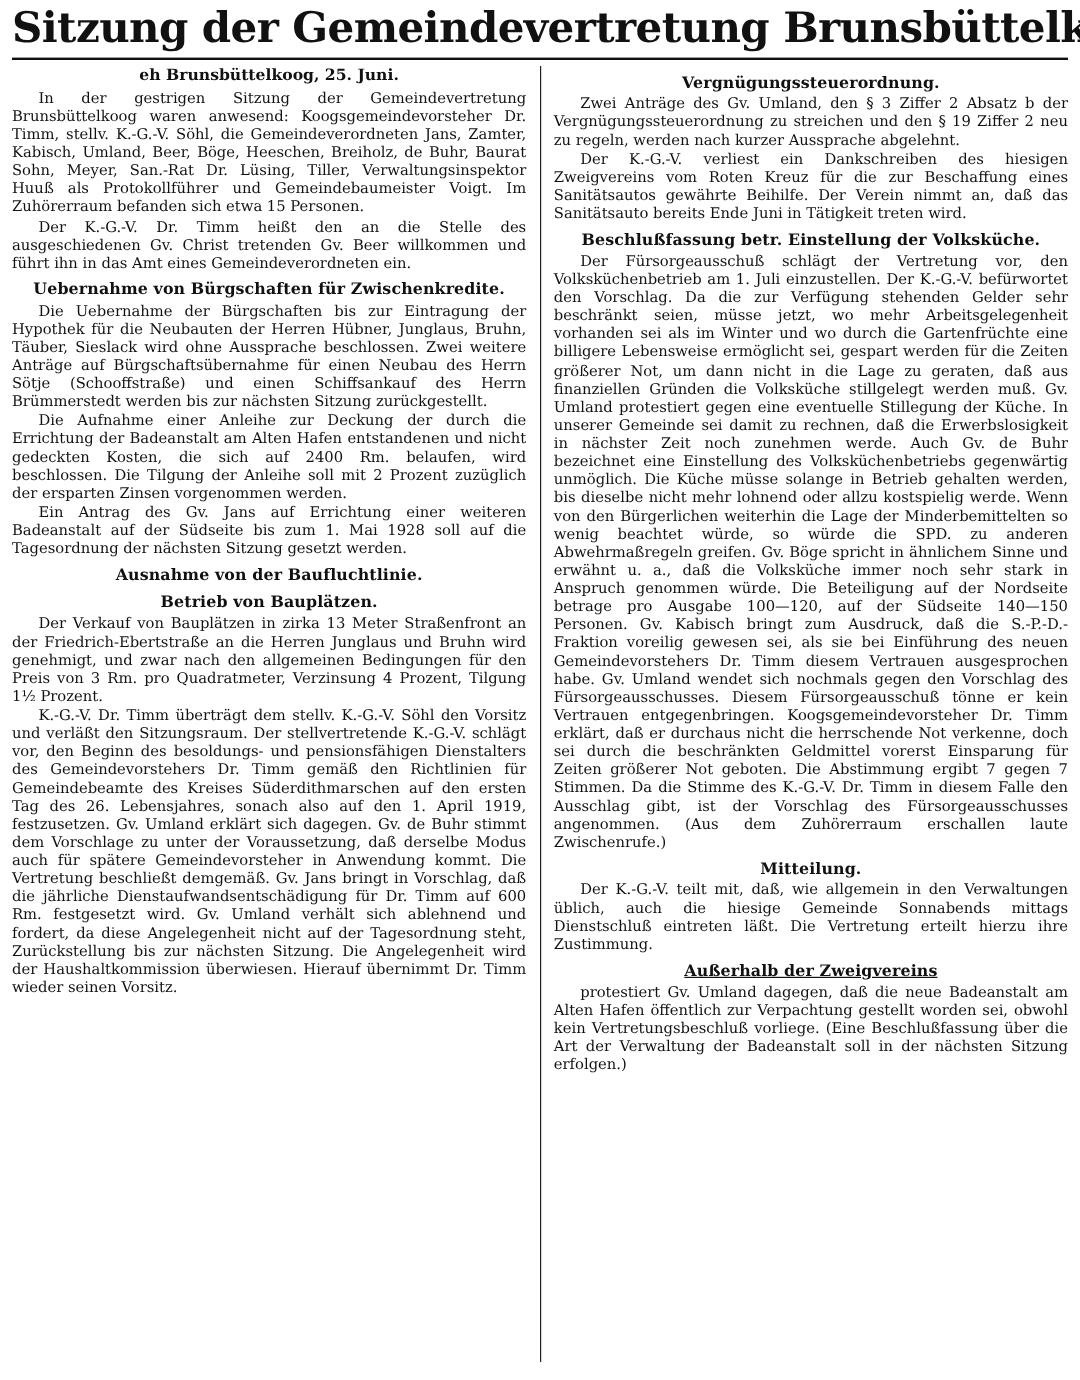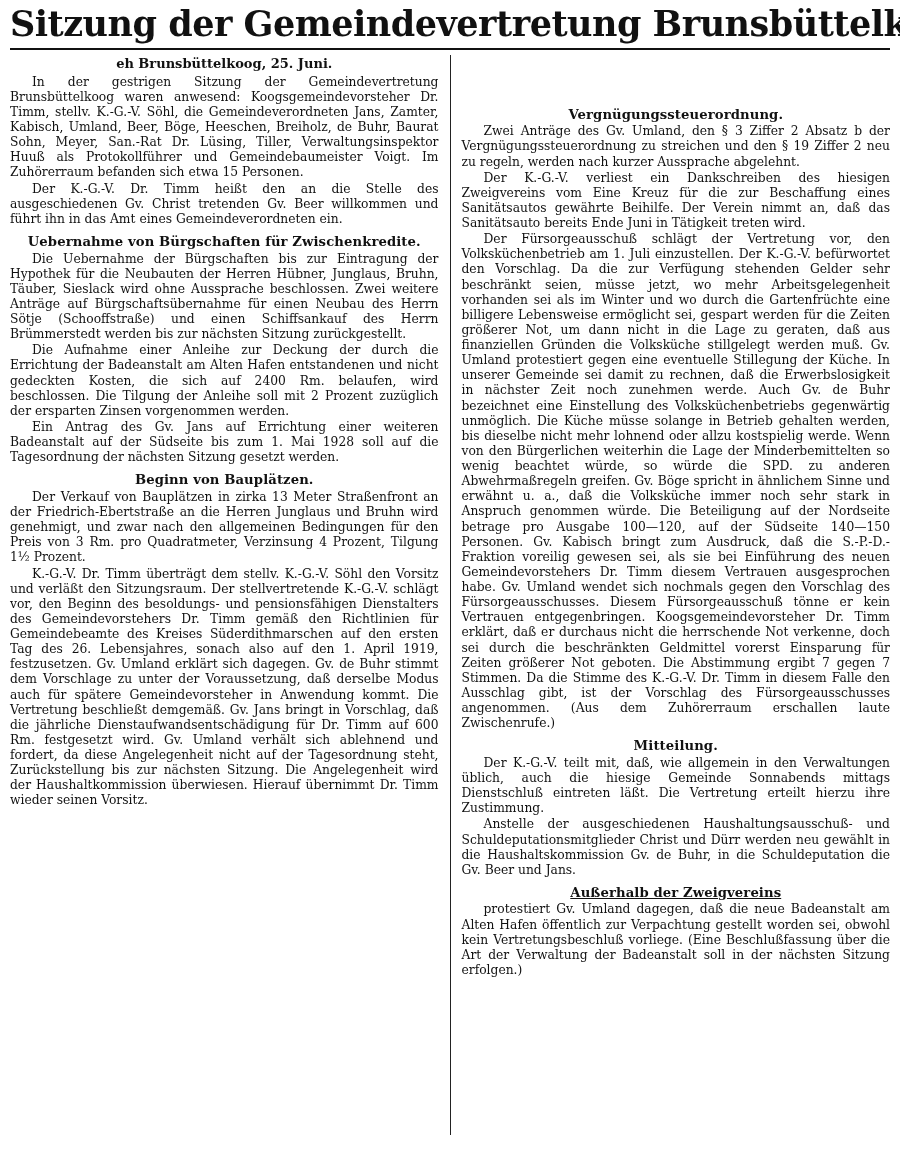--- a/index.html
+++ b/index.html
@@ -52,21 +52,21 @@
     text-align: justify;
     hyphens: auto;
     -webkit-hyphens: auto;
   }
   .col-left { padding-right: 9px; }
   .col-rule {
     width: 0;
     border-left: 1px solid #222;
     margin: 0 2px;
   }
-  .col-right { padding-left: 9px; margin-top: 45px; }
+  .col-right { padding-left: 9px; }
 
   h2.sec {
     font-size: 13.2px;
     font-weight: bold;
     text-align: center;
     margin: 7px 0 2px 0;
     line-height: 1.18;
     letter-spacing: 0.1px;
   }
   h2.sec.underline {
@@ -95,36 +95,37 @@
 
     <div class="col col-left">
       <div class="dateline">eh Brunsbüttelkoog, 25. Juni.</div>
       <div id="left-body">
           <p class="para">In der gestrigen Sitzung der Gemeindevertretung Brunsbüttelkoog waren anwesend: Koogsgemeindevorsteher Dr. Timm, stellv. K.-G.-V. Söhl, die Gemeindeverordneten Jans, Zamter, Kabisch, Umland, Beer, Böge, Heeschen, Breiholz, de Buhr, Baurat Sohn, Meyer, San.-Rat Dr. Lüsing, Tiller, Verwaltungsinspektor Huuß als Protokollführer und Gemeindebaumeister Voigt. Im Zuhörerraum befanden sich etwa 15 Personen.</p>
           <p class="para">Der K.-G.-V. Dr. Timm heißt den an die Stelle des ausgeschiedenen Gv. Christ tretenden Gv. Beer willkommen und führt ihn in das Amt eines Gemeindeverordneten ein.</p>
           <h2 class="sec">Uebernahme von Bürgschaften für Zwischenkredite.</h2>
           <p class="para">Die Uebernahme der Bürgschaften bis zur Eintragung der Hypothek für die Neubauten der Herren Hübner, Junglaus, Bruhn, Täuber, Sieslack wird ohne Aussprache beschlossen. Zwei weitere Anträge auf Bürgschaftsübernahme für einen Neubau des Herrn Sötje (Schooffstraße) und einen Schiffsankauf des Herrn Brümmerstedt werden bis zur nächsten Sitzung zurückgestellt.</p>
           <p class="para">Die Aufnahme einer Anleihe zur Deckung der durch die Errichtung der Badeanstalt am Alten Hafen entstandenen und nicht gedeckten Kosten, die sich auf 2400 Rm. belaufen, wird beschlossen. Die Tilgung der Anleihe soll mit 2 Prozent zuzüglich der ersparten Zinsen vorgenommen werden.</p>
           <p class="para">Ein Antrag des Gv. Jans auf Errichtung einer weiteren Badeanstalt auf der Südseite bis zum 1. Mai 1928 soll auf die Tagesordnung der nächsten Sitzung gesetzt werden.</p>
-          <h2 class="sec">Beginn von Bauplätzen.</h2>
+          <h2 class="sec">Ausnahme von der Baufluchtlinie.</h2>
+          <h2 class="sec">Betrieb von Bauplätzen.</h2>
           <p class="para">Der Verkauf von Bauplätzen in zirka 13 Meter Straßenfront an der Friedrich-Ebertstraße an die Herren Junglaus und Bruhn wird genehmigt, und zwar nach den allgemeinen Bedingungen für den Preis von 3 Rm. pro Quadratmeter, Verzinsung 4 Prozent, Tilgung 1½ Prozent.</p>
           <p class="para">K.-G.-V. Dr. Timm überträgt dem stellv. K.-G.-V. Söhl den Vorsitz und verläßt den Sitzungsraum. Der stellvertretende K.-G.-V. schlägt vor, den Beginn des besoldungs- und pensionsfähigen Dienstalters des Gemeindevorstehers Dr. Timm gemäß den Richtlinien für Gemeindebeamte des Kreises Süderdithmarschen auf den ersten Tag des 26. Lebensjahres, sonach also auf den 1. April 1919, festzusetzen. Gv. Umland erklärt sich dagegen. Gv. de Buhr stimmt dem Vorschlage zu unter der Voraussetzung, daß derselbe Modus auch für spätere Gemeindevorsteher in Anwendung kommt. Die Vertretung beschließt demgemäß. Gv. Jans bringt in Vorschlag, daß die jährliche Dienstaufwandsentschädigung für Dr. Timm auf 600 Rm. festgesetzt wird. Gv. Umland verhält sich ablehnend und fordert, da diese Angelegenheit nicht auf der Tagesordnung steht, Zurückstellung bis zur nächsten Sitzung. Die Angelegenheit wird der Haushaltkommission überwiesen. Hierauf übernimmt Dr. Timm wieder seinen Vorsitz.</p>
         </div>
     </div>
 
     <div class="col-rule"></div>
 
     <div class="col col-right">
       <div id="right-body">
           <h2 class="sec">Vergnügungssteuerordnung.</h2>
           <p class="para">Zwei Anträge des Gv. Umland, den § 3 Ziffer 2 Absatz b der Vergnügungssteuerordnung zu streichen und den § 19 Ziffer 2 neu zu regeln, werden nach kurzer Aussprache abgelehnt.</p>
-          <p class="para">Der K.-G.-V. verliest ein Dankschreiben des hiesigen Zweigvereins vom Eine Kreuz für die zur Beschaffung eines Sanitätsautos gewährte Beihilfe. Der Verein nimmt an, daß das Sanitätsauto bereits Ende Juni in Tätigkeit treten wird.</p>
+          <p class="para">Der K.-G.-V. verliest ein Dankschreiben des hiesigen Zweigvereins vom Roten Kreuz für die zur Beschaffung eines Sanitätsautos gewährte Beihilfe. Der Verein nimmt an, daß das Sanitätsauto bereits Ende Juni in Tätigkeit treten wird.</p>
+          <h2 class="sec">Beschlußfassung betr. Einstellung der Volksküche.</h2>
           <p class="para">Der Fürsorgeausschuß schlägt der Vertretung vor, den Volksküchenbetrieb am 1. Juli einzustellen. Der K.-G.-V. befürwortet den Vorschlag. Da die zur Verfügung stehenden Gelder sehr beschränkt seien, müsse jetzt, wo mehr Arbeitsgelegenheit vorhanden sei als im Winter und wo durch die Gartenfrüchte eine billigere Lebensweise ermöglicht sei, gespart werden für die Zeiten größerer Not, um dann nicht in die Lage zu geraten, daß aus finanziellen Gründen die Volksküche stillgelegt werden muß. Gv. Umland protestiert gegen eine eventuelle Stillegung der Küche. In unserer Gemeinde sei damit zu rechnen, daß die Erwerbslosigkeit in nächster Zeit noch zunehmen werde. Auch Gv. de Buhr bezeichnet eine Einstellung des Volksküchenbetriebs gegenwärtig unmöglich. Die Küche müsse solange in Betrieb gehalten werden, bis dieselbe nicht mehr lohnend oder allzu kostspielig werde. Wenn von den Bürgerlichen weiterhin die Lage der Minderbemittelten so wenig beachtet würde, so würde die SPD. zu anderen Abwehrmaßregeln greifen. Gv. Böge spricht in ähnlichem Sinne und erwähnt u. a., daß die Volksküche immer noch sehr stark in Anspruch genommen würde. Die Beteiligung auf der Nordseite betrage pro Ausgabe 100—120, auf der Südseite 140—150 Personen. Gv. Kabisch bringt zum Ausdruck, daß die S.-P.-D.-Fraktion voreilig gewesen sei, als sie bei Einführung des neuen Gemeindevorstehers Dr. Timm diesem Vertrauen ausgesprochen habe. Gv. Umland wendet sich nochmals gegen den Vorschlag des Fürsorgeausschusses. Diesem Fürsorgeausschuß tönne er kein Vertrauen entgegenbringen. Koogsgemeindevorsteher Dr. Timm erklärt, daß er durchaus nicht die herrschende Not verkenne, doch sei durch die beschränkten Geldmittel vorerst Einsparung für Zeiten größerer Not geboten. Die Abstimmung ergibt 7 gegen 7 Stimmen. Da die Stimme des K.-G.-V. Dr. Timm in diesem Falle den Ausschlag gibt, ist der Vorschlag des Fürsorgeausschusses angenommen. (Aus dem Zuhörerraum erschallen laute Zwischenrufe.)</p>
           <h2 class="sec">Mitteilung.</h2>
           <p class="para">Der K.-G.-V. teilt mit, daß, wie allgemein in den Verwaltungen üblich, auch die hiesige Gemeinde Sonnabends mittags Dienstschluß eintreten läßt. Die Vertretung erteilt hierzu ihre Zustimmung.</p>
-          <p class="para">Anstelle der ausgeschiedenen Haushaltungsausschuß- und Schuldeputationsmitglieder Christ und Dürr werden neu gewählt in die Haushaltskommission Gv. de Buhr, in die Schuldeputation die Gv. Beer und Jans.</p>
           <h2 class="sec underline">Außerhalb der Zweigvereins</h2>
           <p class="para">protestiert Gv. Umland dagegen, daß die neue Badeanstalt am Alten Hafen öffentlich zur Verpachtung gestellt worden sei, obwohl kein Vertretungsbeschluß vorliege. (Eine Beschlußfassung über die Art der Verwaltung der Badeanstalt soll in der nächsten Sitzung erfolgen.)</p>
         </div>
     </div>
 
   </div>
 </div>
 
 </body></html>

